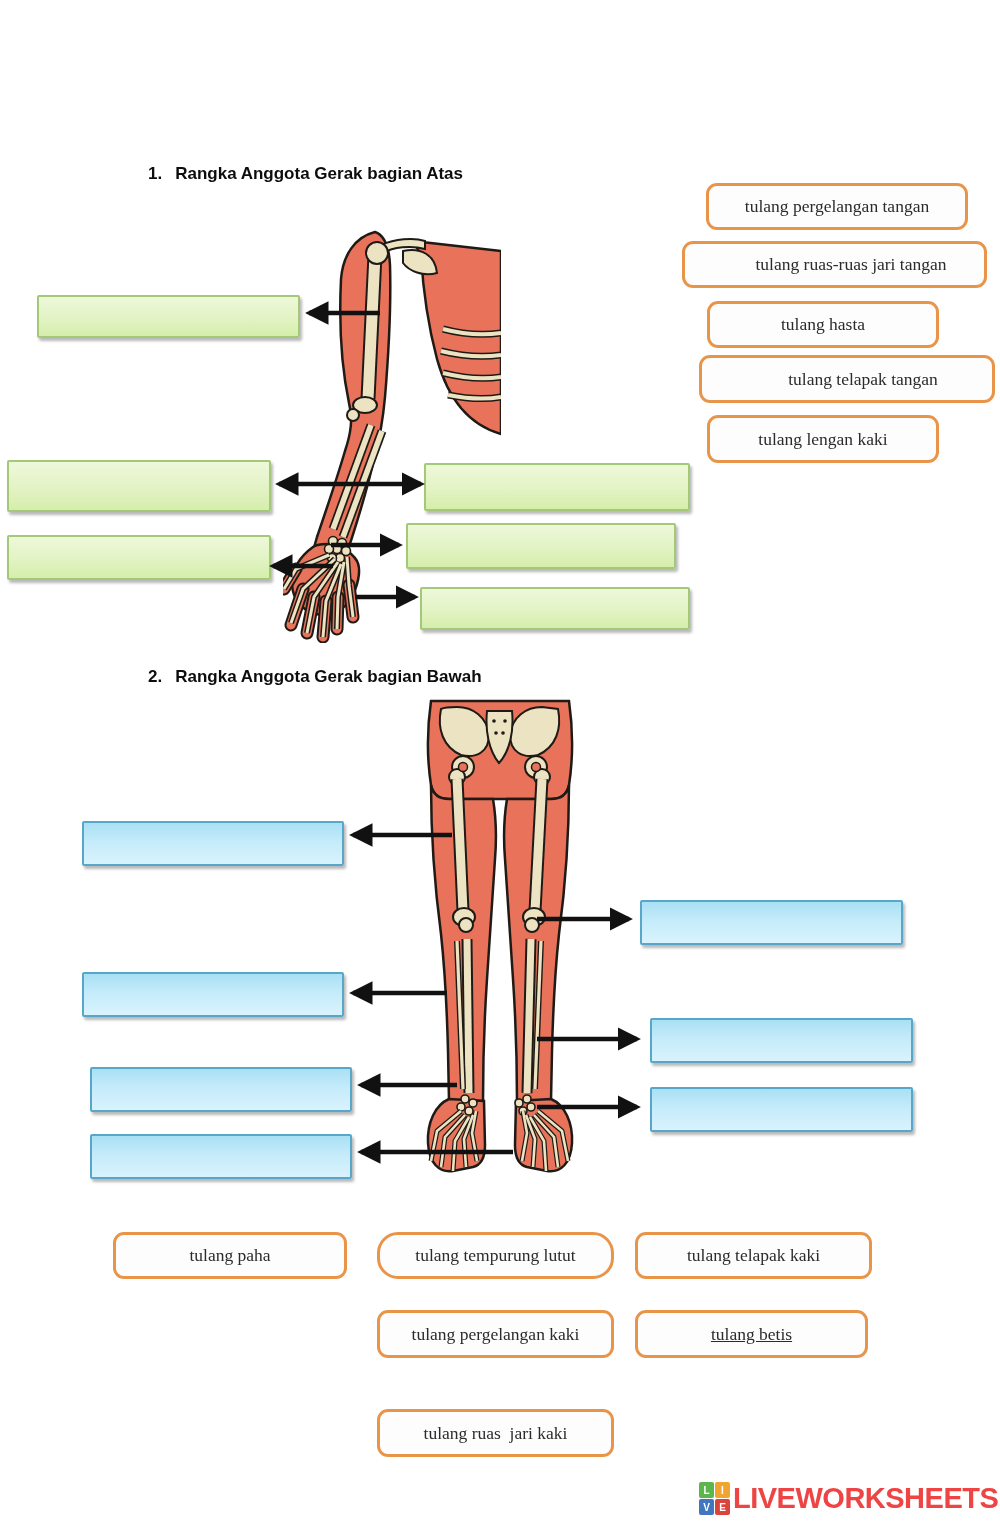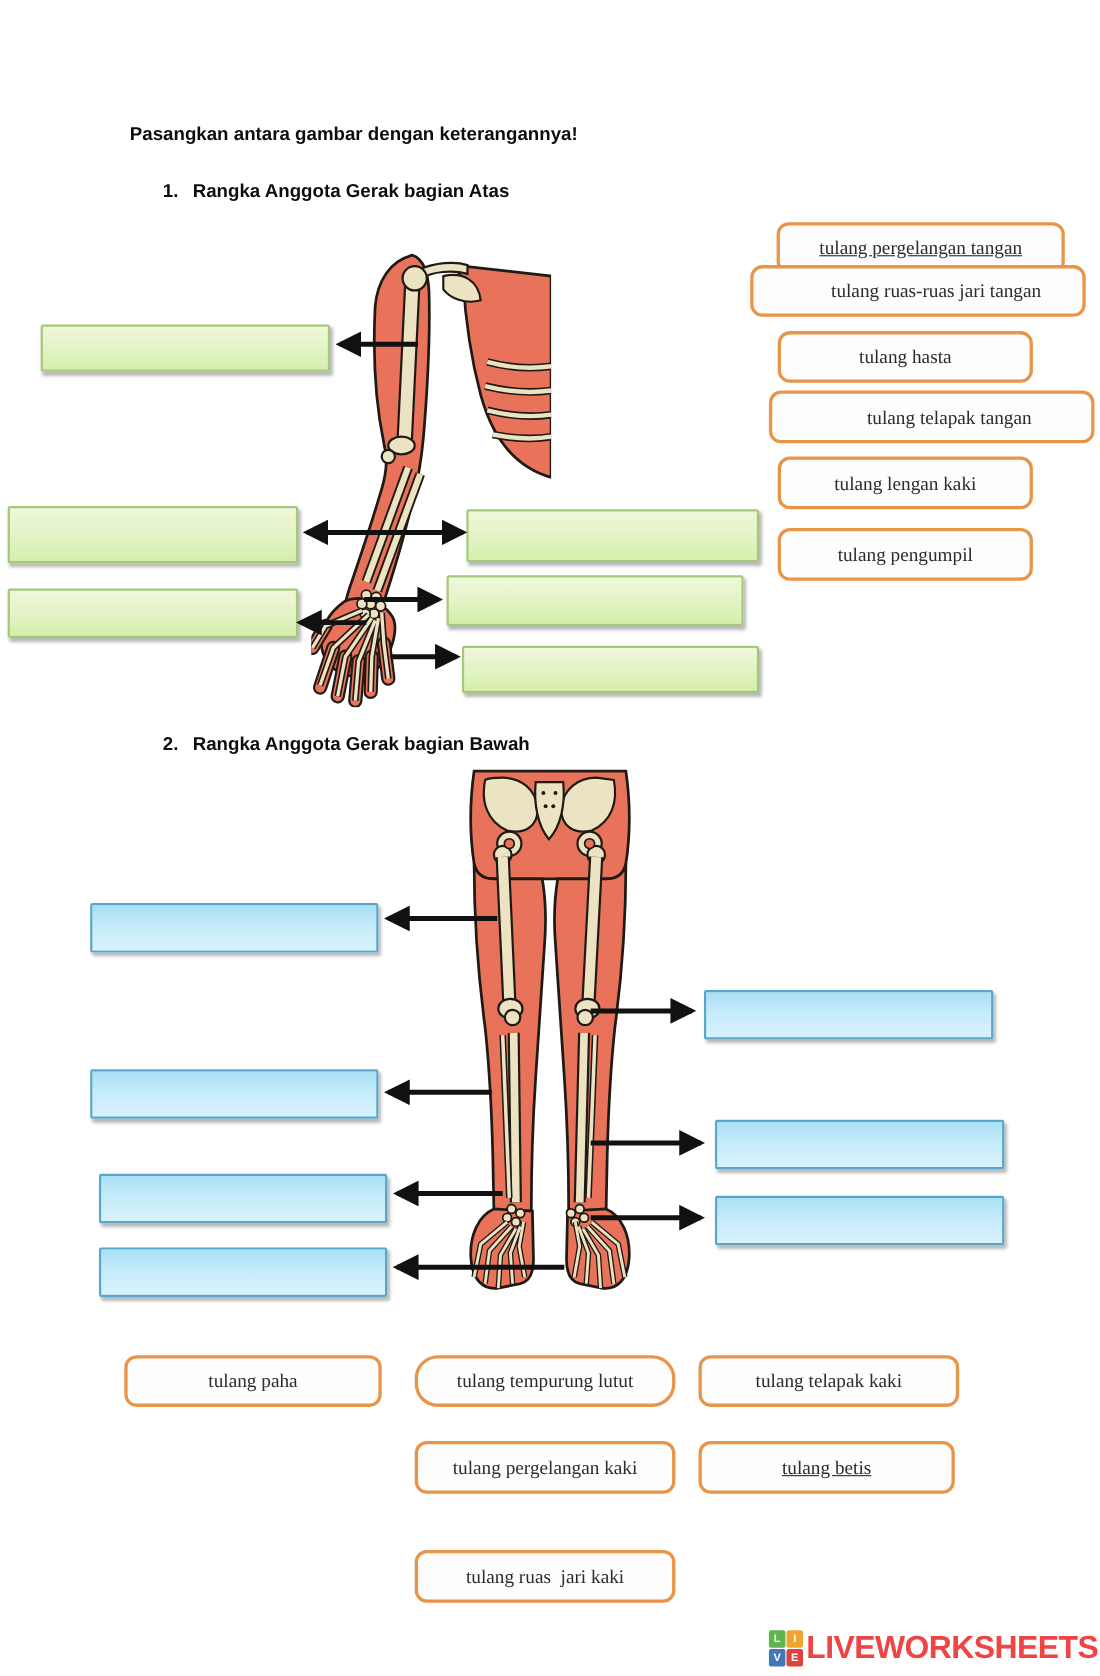--- a/index.html
+++ b/index.html
@@ -25,21 +25,20 @@
   .cube.c1{background:#f2a52e;}
   .cube.c2{background:#4178bd;}
   .cube.c3{background:#d9443c;}
   .brand{font-size:29px;font-weight:bold;color:#ef4444;letter-spacing:-0.5px;}
 </style>
 </head>
 <body>
 
 <div class="page">
 
-  <div class="title">Pasangkan antara gambar dengan keterangannya!</div>
 
   <div class="heading" style="left:148px;top:164px;">
     <span class="num">1.</span>
     <span>Rangka Anggota Gerak bagian Atas</span>
   </div>
 
   <svg class="illus" style="left:283px;top:229px;" width="218" height="414" viewBox="0 0 218 414">
     <g stroke="#1f1a15" stroke-width="2.5" fill="#e8735a">
 
       <path d="M 130,12 L 218,22 L 218,205 C 186,196 165,170 154,130 C 146,100 140,60 138,26 Z"></path>
@@ -125,26 +124,25 @@
     </g>
   </svg>
 
   <div class="abox green" style="left:37px;top:295px;width:259px;height:39px;"></div>
   <div class="abox green" style="left:7px;top:460px;width:260px;height:48px;"></div>
   <div class="abox green" style="left:7px;top:535px;width:260px;height:41px;"></div>
   <div class="abox green" style="left:424px;top:463px;width:262px;height:44px;"></div>
   <div class="abox green" style="left:406px;top:523px;width:266px;height:42px;"></div>
   <div class="abox green" style="left:420px;top:587px;width:266px;height:39px;"></div>
 
-  <div class="opt" style="left:706px;top:202px;width:256px;height:41px;text-decoration:underline;"><span>tulang pergelangan tangan</span></div>
+  <div class="opt" style="left:706px;top:183px;width:256px;height:41px;"><span>tulang pergelangan tangan</span></div>
   <div class="opt" style="left:682px;top:241px;width:266px;height:41px;padding-left:33px;"><span>tulang ruas-ruas jari tangan</span></div>
   <div class="opt" style="left:707px;top:301px;width:226px;height:41px;"><span>tulang hasta</span></div>
   <div class="opt" style="left:699px;top:355px;width:258px;height:42px;padding-left:32px;"><span>tulang telapak tangan</span></div>
   <div class="opt" style="left:707px;top:415px;width:226px;height:42px;"><span>tulang lengan kaki</span></div>
-  <div class="opt" style="left:707px;top:480px;width:226px;height:42px;"><span>tulang pengumpil</span></div>
 
   <div class="heading" style="left:148px;top:667px;">
     <span class="num">2.</span>
     <span>Rangka Anggota Gerak bagian Bawah</span>
   </div>
 
   <svg class="illus" style="left:423px;top:699px;" width="153" height="494" viewBox="0 0 153 494">
     <g stroke="#1f1a15" stroke-width="2.5" fill="#e8735a">
 
       <path d="M 8,2 L 146,2 C 150,30 150,60 146,86 C 144,96 138,100 128,100 L 26,100 C 16,100 10,96 8,86 C 4,60 4,30 8,2 Z"></path>

